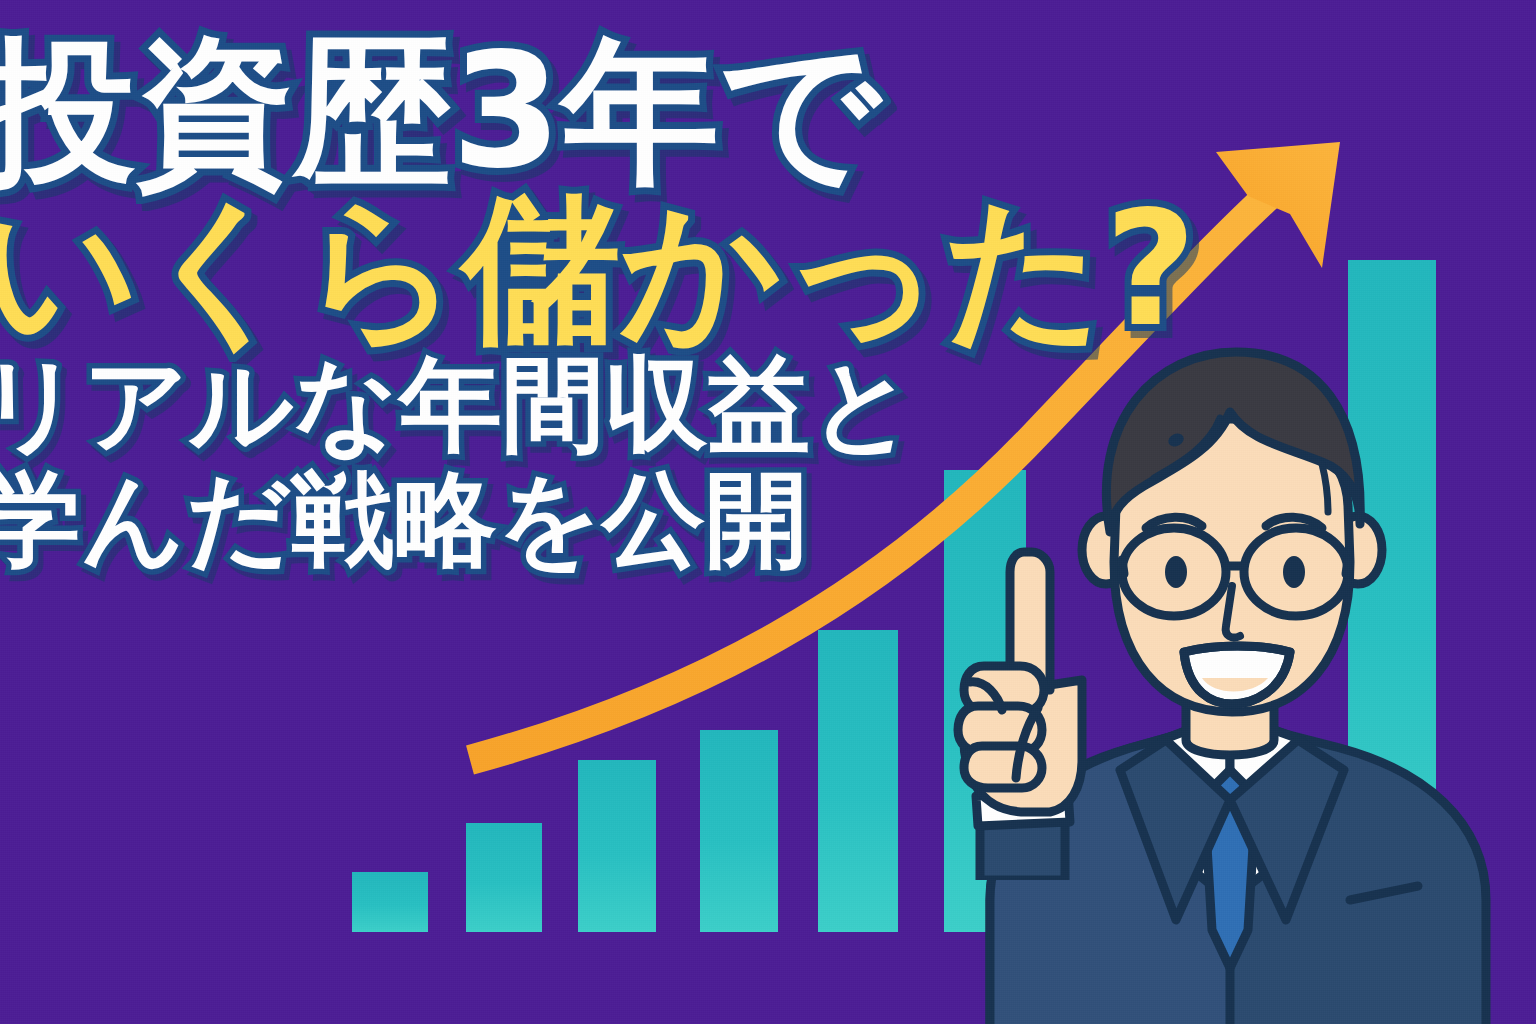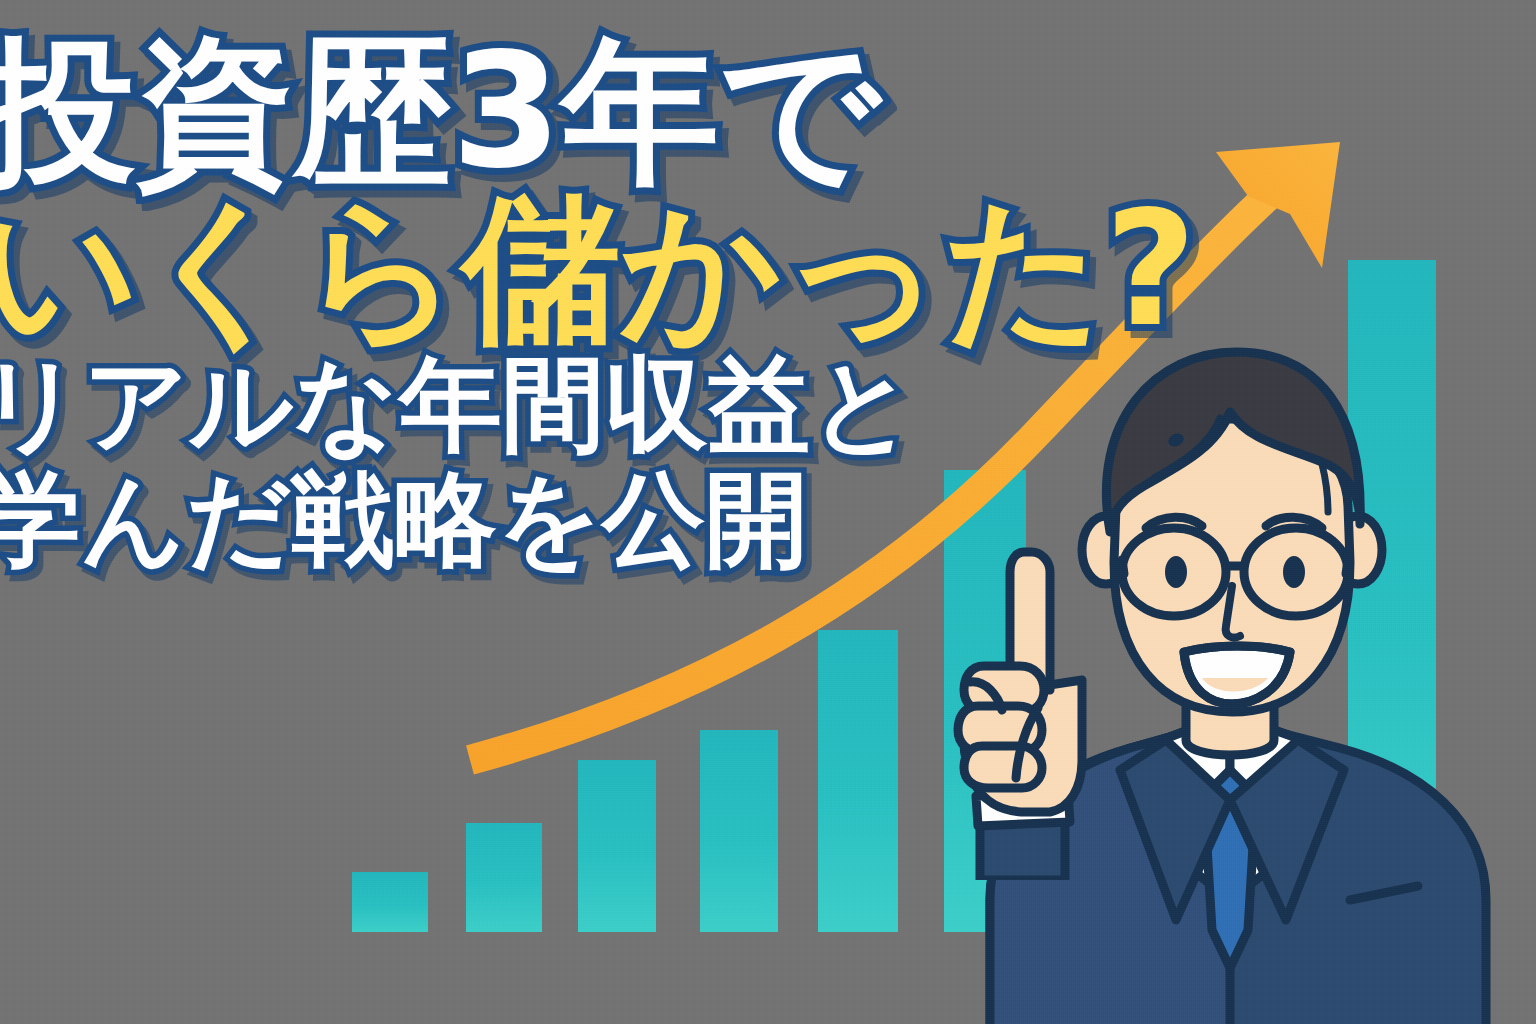--- a/index.html
+++ b/index.html
@@ -2,21 +2,21 @@
 <html><head>
 <meta charset="utf-8">
 <title>Investment Thumbnail</title>
 <style>
   html,body{margin:0;padding:0;}
   body{
     width:1536px;height:1024px;overflow:hidden;
     font-family:"Liberation Sans","DejaVu Sans",sans-serif;
     background:#1470c6;
   }
-  #stage{position:relative;width:1536px;height:1024px;overflow:hidden;background:#737373;}
+  #stage{position:relative;width:1536px;height:1024px;overflow:hidden;background:#4c1d95;}
 
   
   #noise{
     position:absolute;inset:0;pointer-events:none;opacity:.18;
     background-image:
       repeating-linear-gradient(0deg, rgba(255,255,255,.055) 0 1px, rgba(0,0,0,.045) 1px 2px),
       repeating-linear-gradient(90deg, rgba(255,255,255,.05) 0 1px, rgba(0,0,0,.04) 1px 2px);
     z-index:60;
   }
 

